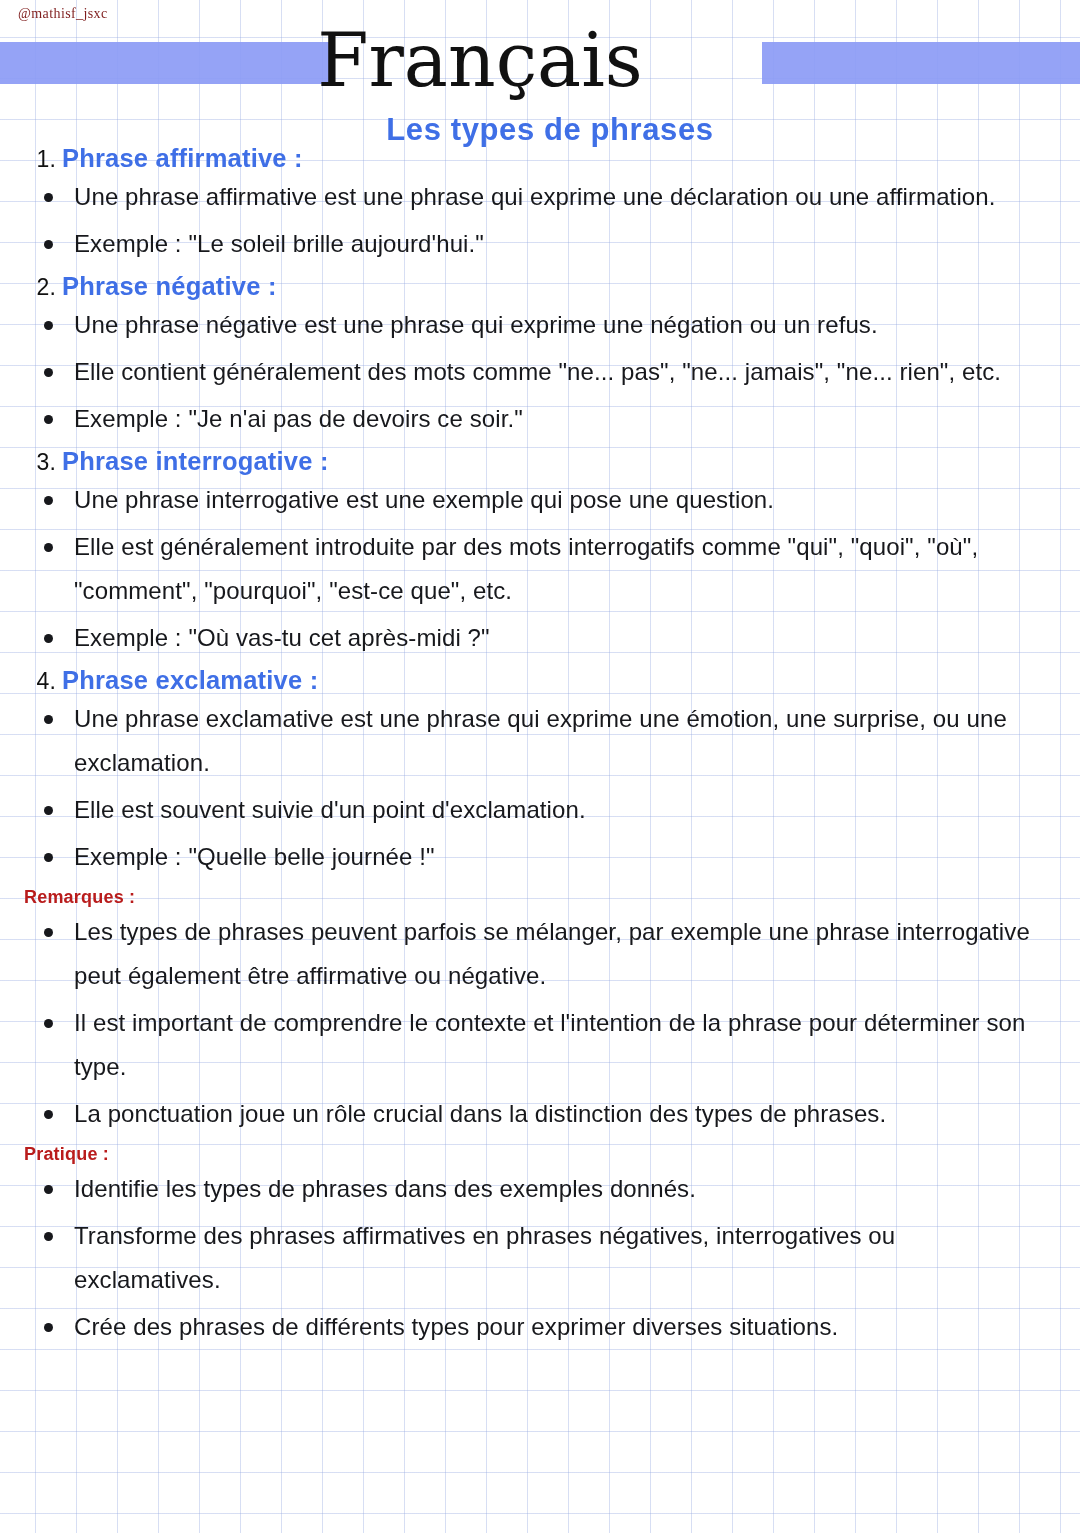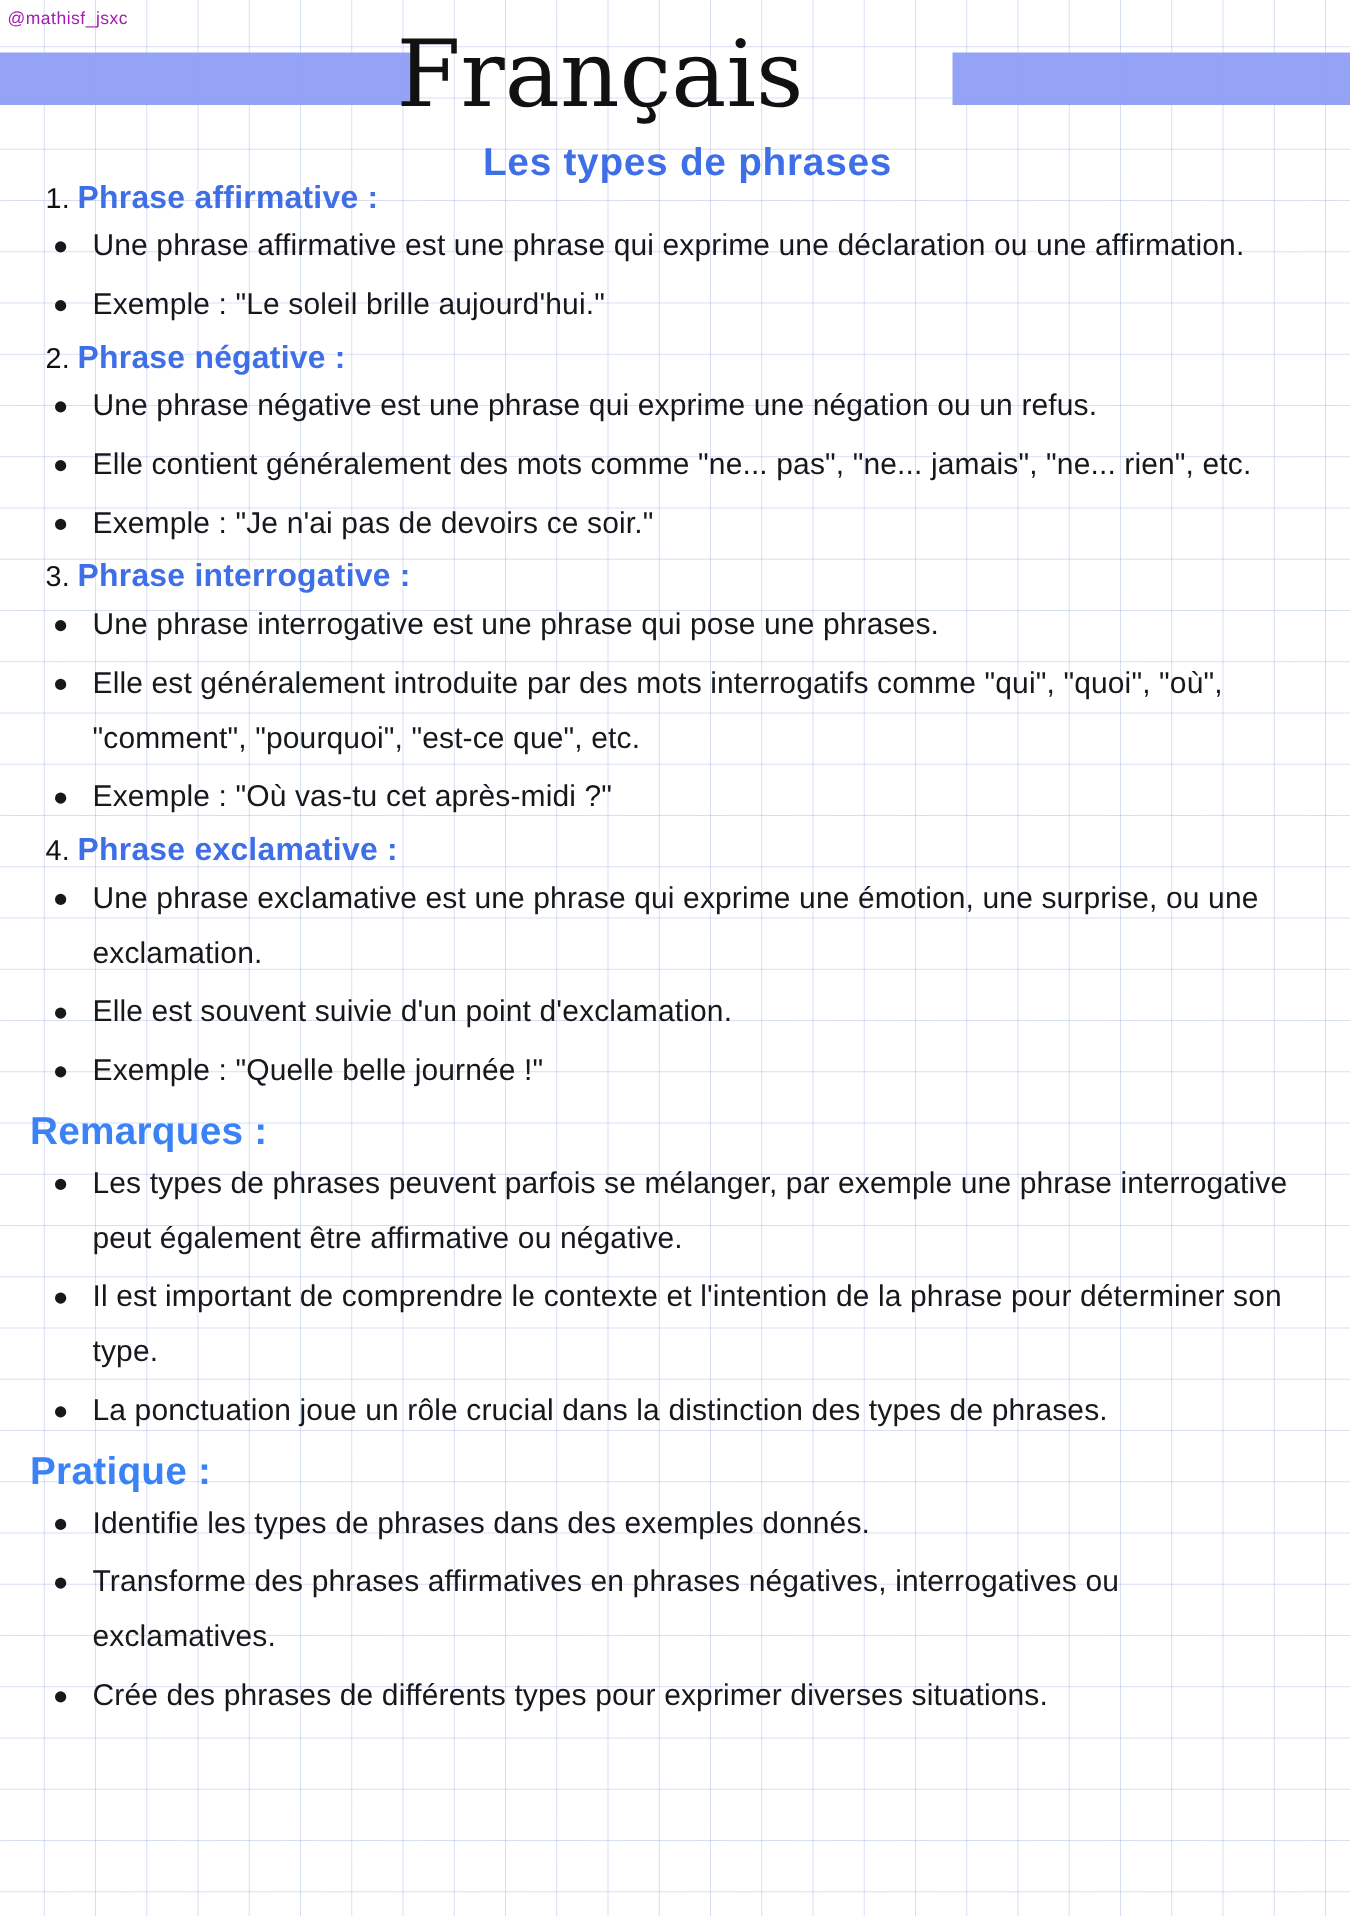--- a/index.html
+++ b/index.html
@@ -32,25 +32,25 @@
     position: relative;
     z-index: 1;
     width: 1080px;
     height: 1533px;
     box-sizing: border-box;
   }
 
   .handle {
     position: absolute;
     top: 6px;
-    left: 6px;
+    left: 18px;
     font-size: 14px;
-    color: #a21caf;
+    color: #7f1d1d;
     letter-spacing: 0.4px;
-    font-family: Liberation Sans, sans-serif;
+    font-family: Liberation Serif, serif;
   }
 
   
   .title-row {
     position: absolute;
     top: 18px;
     left: 0;
     width: 1080px;
     height: 82px;
   }
@@ -118,23 +118,23 @@
   .sec-num {
     width: 34px;
     text-align: right;
     margin-right: 6px;
     color: #111;
     font-weight: normal;
     font-size: 23px;
     font-family: "Liberation Sans", sans-serif;
   }
   .plain-head {
-    color: #3b82f6;
+    color: #b91c1c;
     font-weight: bold;
-    font-size: 31px;
+    font-size: 18px;
     margin: 8px 0 2px 2px;
     letter-spacing: 0.2px;
   }
 
   ul.bullets {
     list-style: none;
     margin: 0 12px 2px 0;
     padding: 0;
   }
   ul.bullets li {
@@ -193,21 +193,21 @@
       <li>Une phrase négative est une phrase qui exprime une négation ou un refus.</li>
       <li>Elle contient généralement des mots comme "ne... pas", "ne... jamais", "ne... rien", etc.</li>
       <li>Exemple : "Je n'ai pas de devoirs ce soir."</li>
     </ul>
 
     <div class="sec-head">
       <span class="sec-num">3.</span>
       <span>Phrase interrogative :</span>
     </div>
     <ul class="bullets">
-      <li>Une phrase interrogative est une phrase qui pose une phrases.</li>
+      <li>Une phrase interrogative est une exemple qui pose une question.</li>
       <li>Elle est généralement introduite par des mots interrogatifs comme "qui", "quoi", "où", "comment", "pourquoi", "est-ce que", etc.</li>
       <li>Exemple : "Où vas-tu cet après-midi ?"</li>
     </ul>
 
     <div class="sec-head">
       <span class="sec-num">4.</span>
       <span>Phrase exclamative :</span>
     </div>
     <ul class="bullets">
       <li>Une phrase exclamative est une phrase qui exprime une émotion, une surprise, ou une exclamation.</li>

